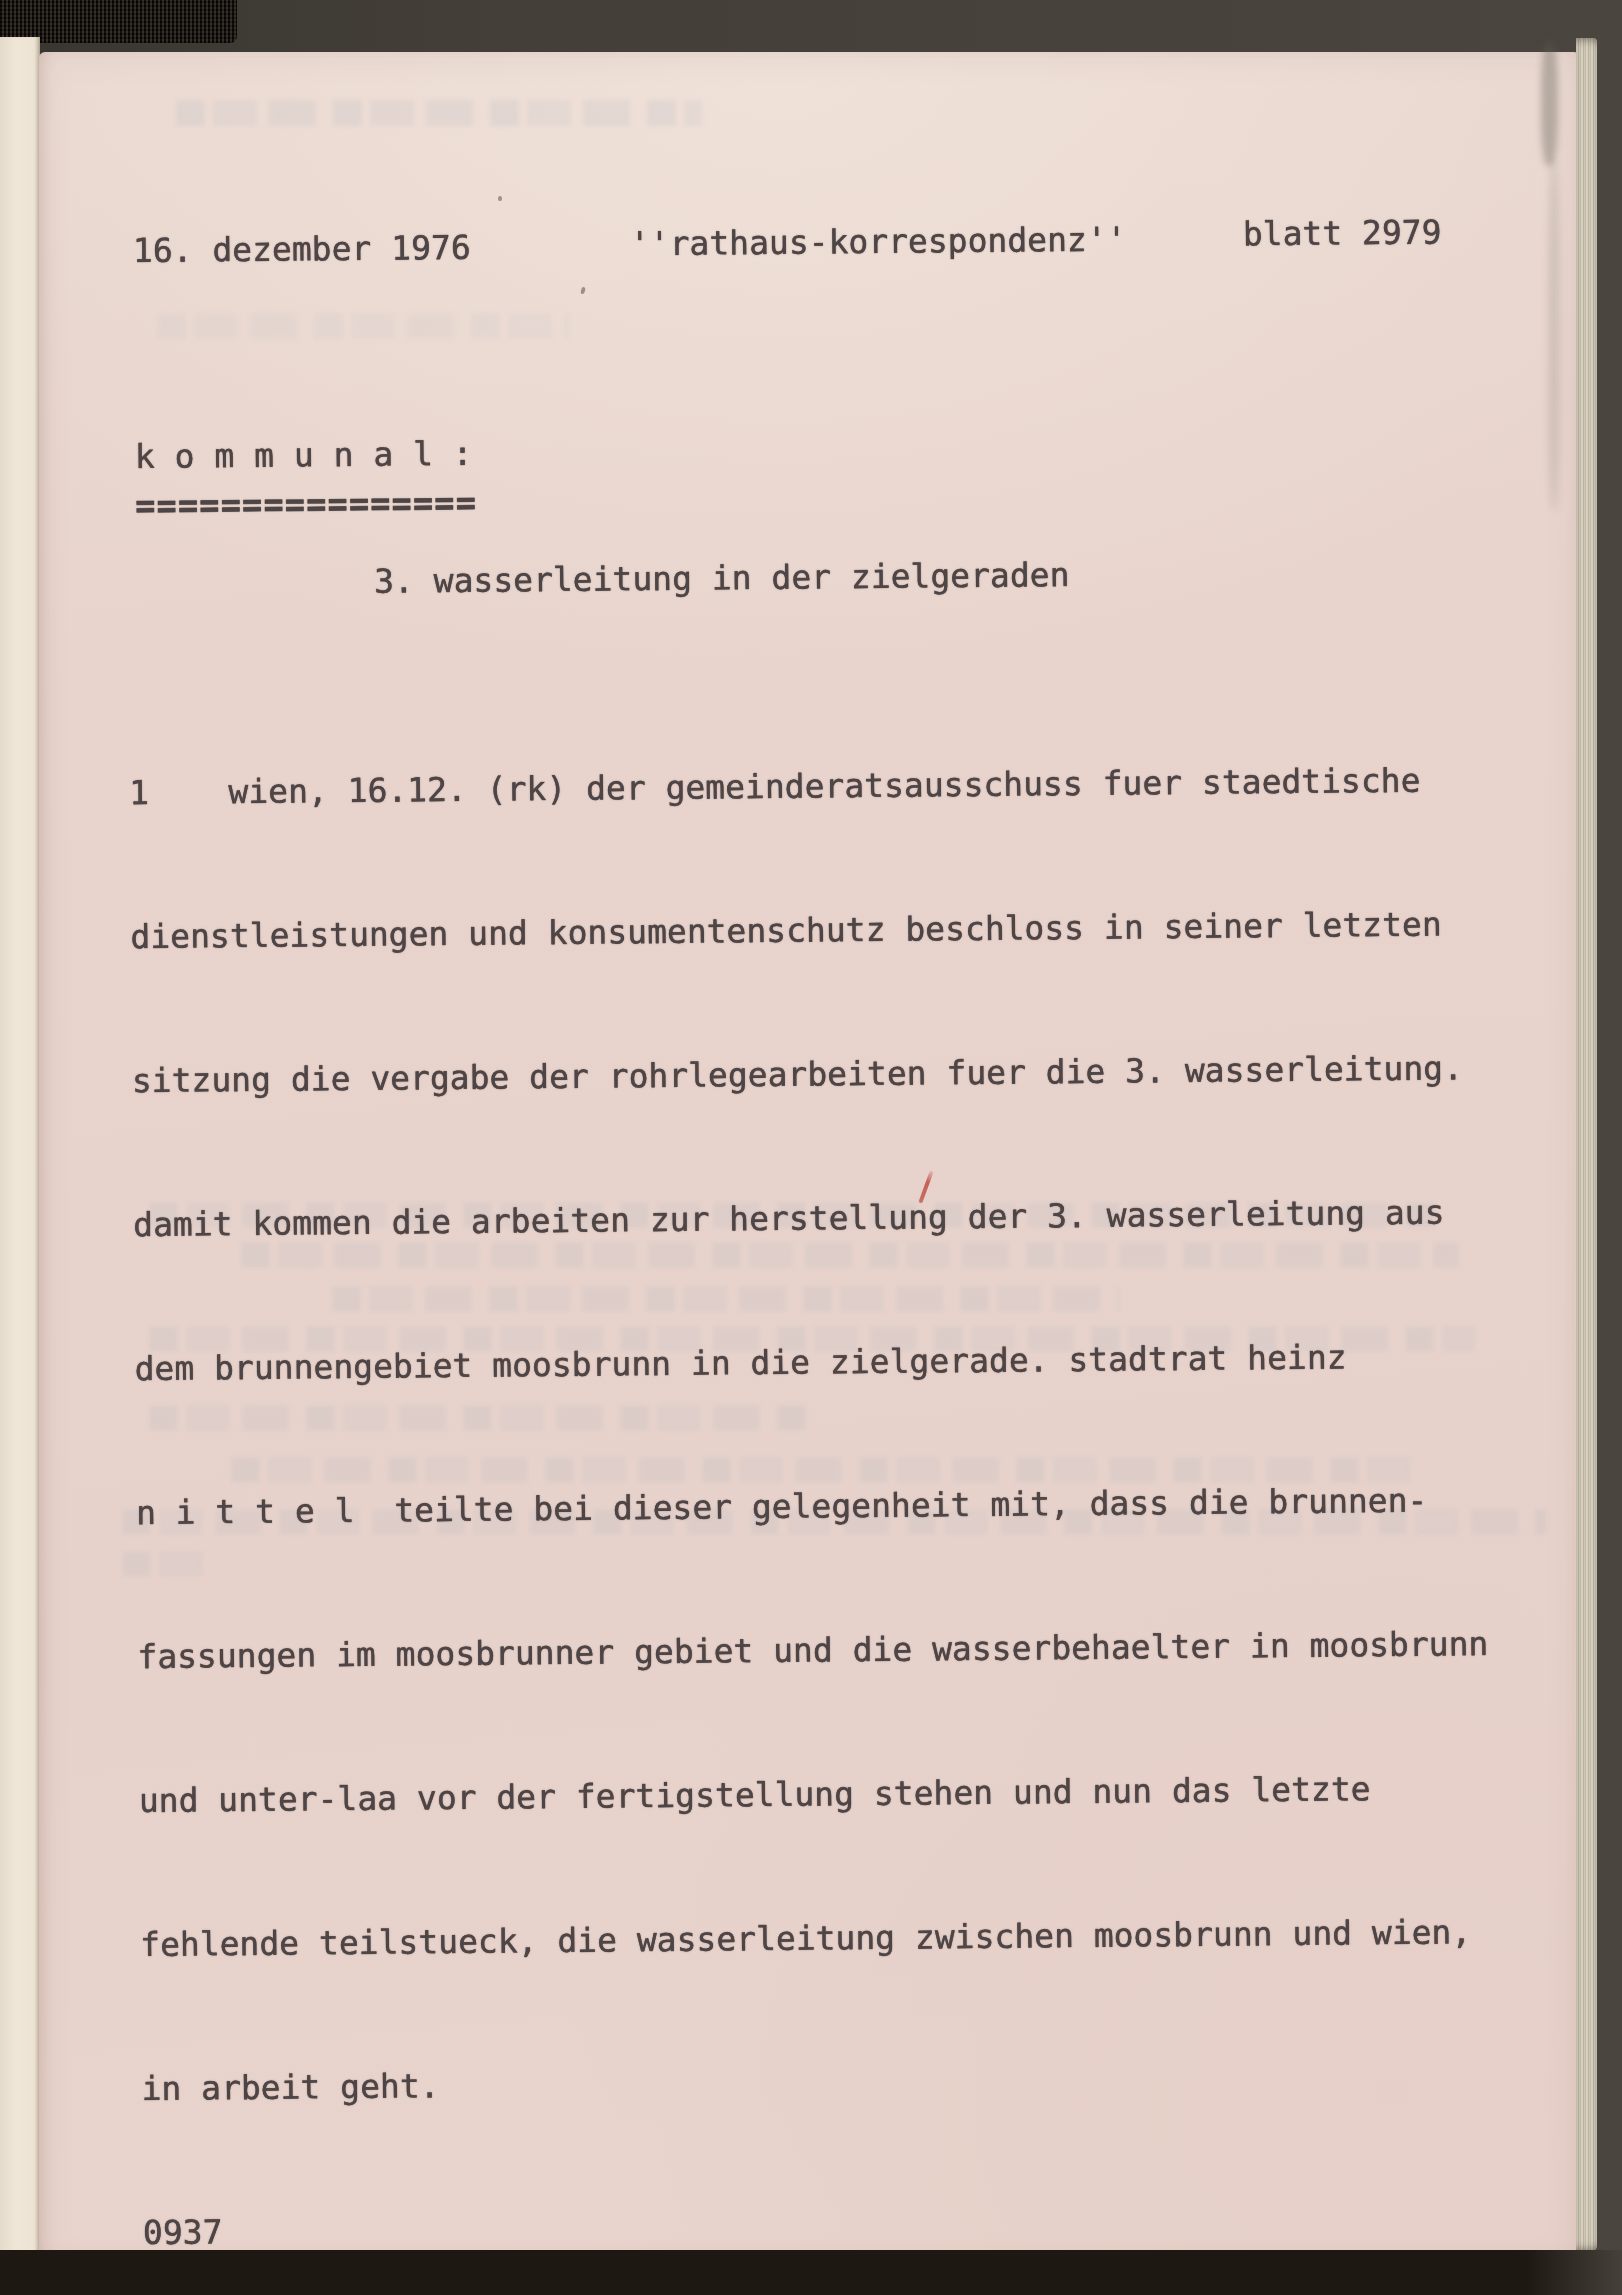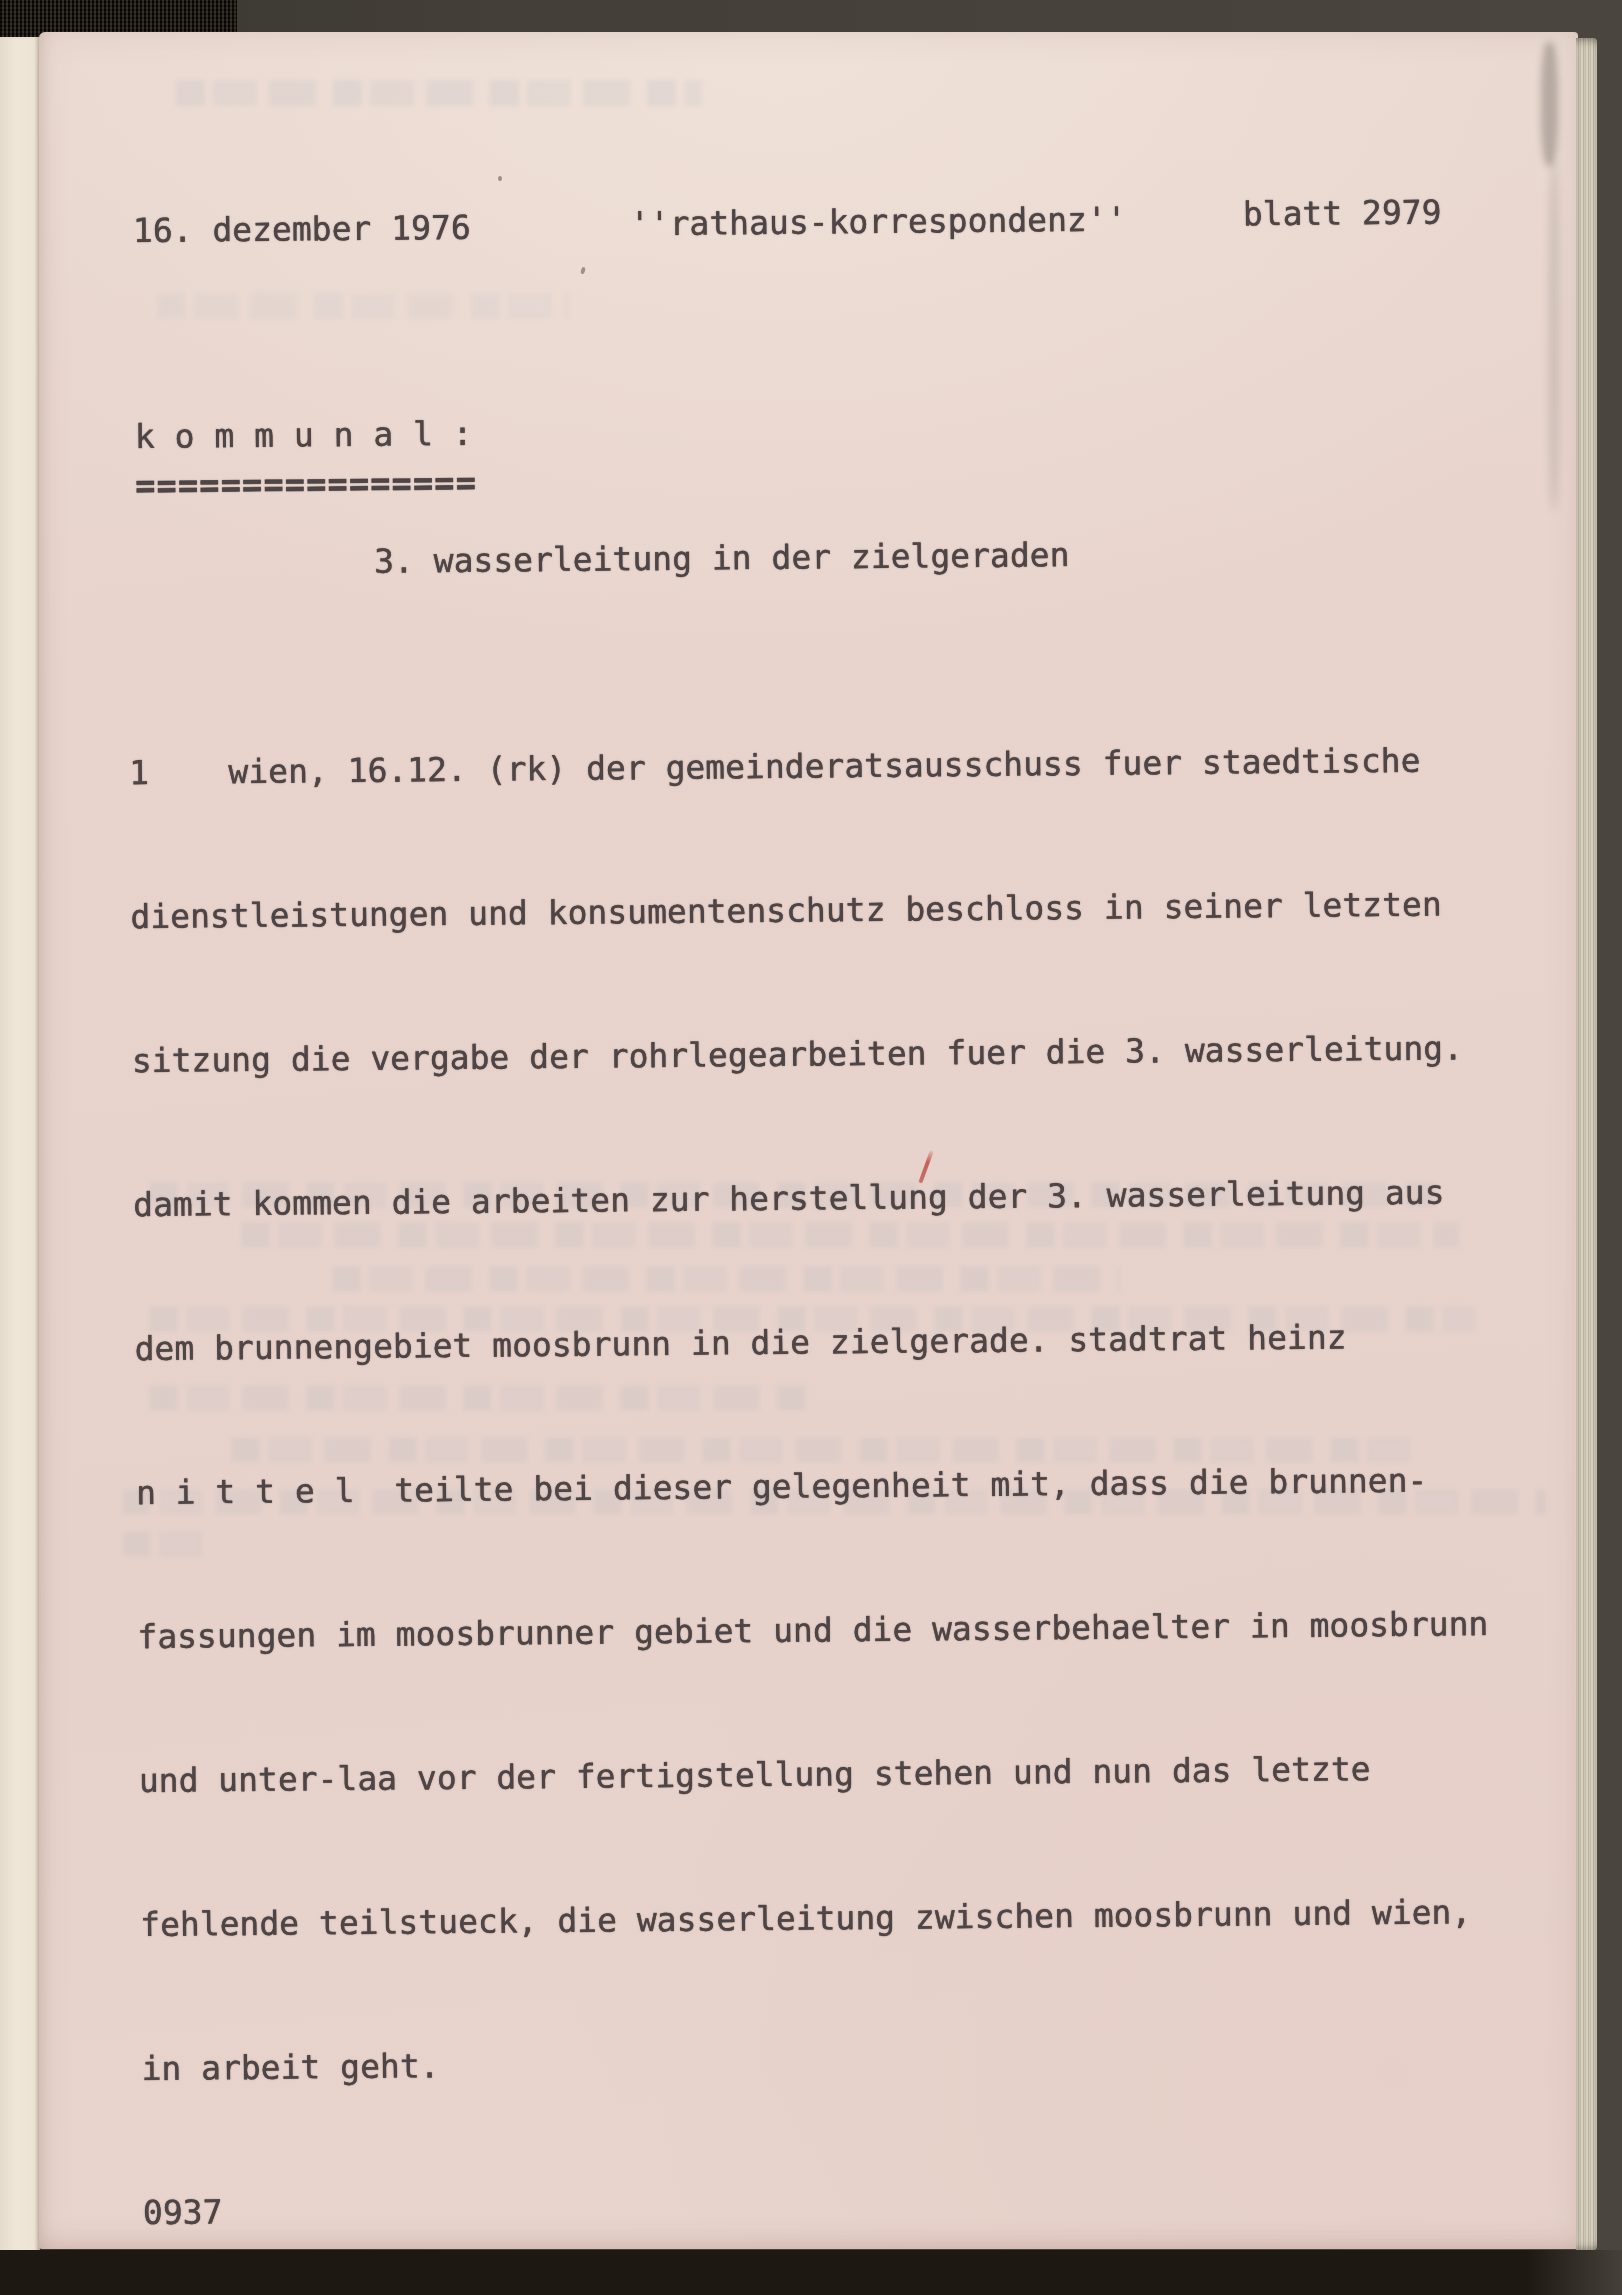--- a/index.html
+++ b/index.html
@@ -25,21 +25,21 @@
 
   
   .prev-page-strip {
     position: absolute; left: 0; top: 37px; width: 40px; height: 2216px;
     background: linear-gradient(90deg, #e4dbcb 0%, #efe6d8 40%, #ece3d5 85%, #d8cbb8 100%);
     box-shadow: inset -3.5px 0 4.4px -2.5px rgba(110,90,70,0.55);
   }
 
   
   .page {
-    position: absolute; left: 39px; top: 32px; width: 1539px; height: 2217px;
+    position: absolute; left: 39px; top: 52px; width: 1539px; height: 2217px;
     background:
       radial-gradient(120% 55% at 48% 0%, rgba(240,226,218,0.85) 0%, rgba(240,226,218,0) 52%),
       radial-gradient(90% 50% at 88% 92%, rgba(228,205,198,0.7) 0%, rgba(228,205,198,0) 60%),
       linear-gradient(175deg, #e9d8d0 0%, #e8d4cd 28%, #e7d2cb 68%, #e8d4cc 100%);
     border-radius: 6px 4px 3px 3px;
     box-shadow:
       inset 0 0 35px rgba(130,95,85,0.10),
       inset 0 -14px 22px -10px rgba(140,100,90,0.18),
       inset 9px 0 17.3px -11px rgba(140,105,90,0.25);
   }

